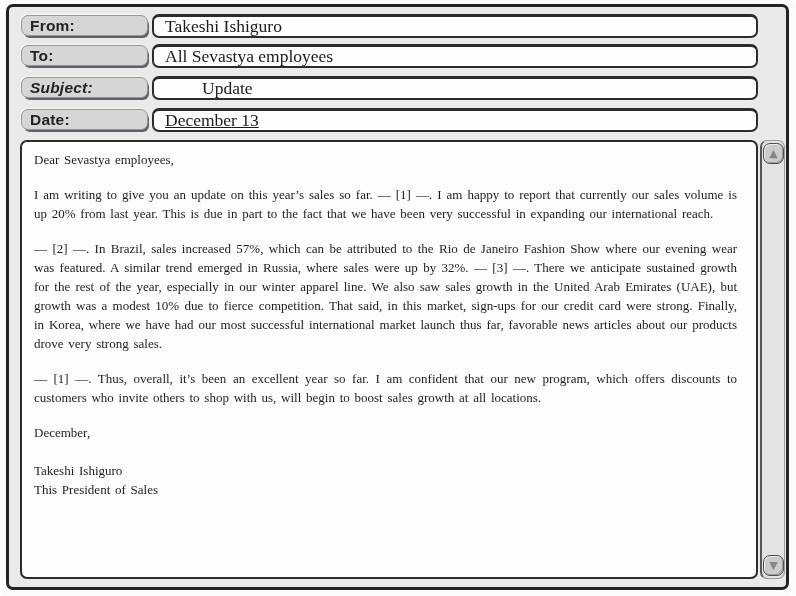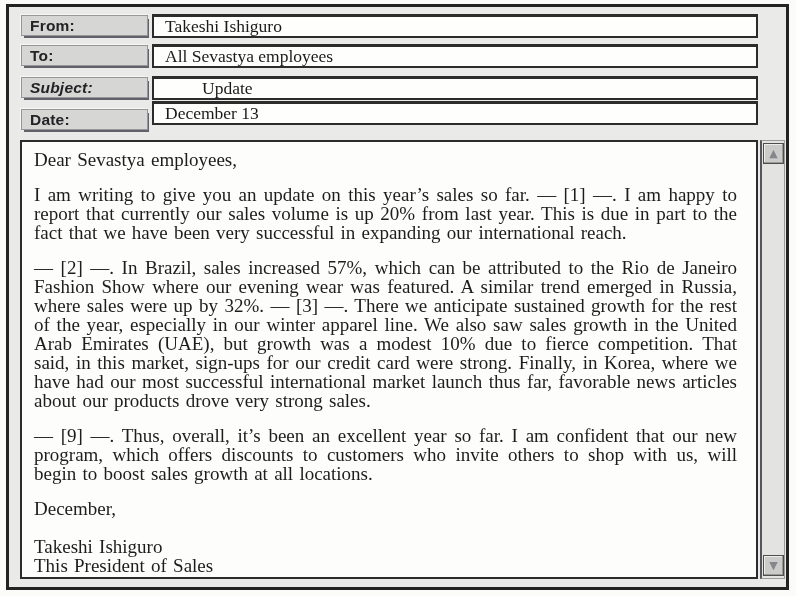--- a/index.html
+++ b/index.html
@@ -1,15 +1,15 @@
 <!DOCTYPE html>
 <html><head>
 <meta charset="utf-8">
 <style>
-  * { margin: 0; padding: 0; box-sizing: border-box; }
+  * { margin: 0; padding: 0; box-sizing: border-box; border-radius: 7px; }
   html, body { background: #ffffff; }
   .page {
     position: relative;
     width: 796px;
     height: 596px;
     background: #fbfbfa;
     font-family: "Liberation Serif", serif;
     overflow: hidden;
   }
   .frame {
@@ -46,30 +46,30 @@
     border-top-width: 3px;
     font-family: "Liberation Serif", serif;
     font-size: 17.5px;
     line-height: 19px;
     color: #1a1a1a;
     padding-left: 11px;
   }
   .row-0 .field-label { top: 8px; }   .row-0 .field-input { top: 7px; }
   .row-1 .field-label { top: 38px; }  .row-1 .field-input { top: 37px; }
   .row-2 .field-label { top: 70px; font-style: italic; }  .row-2 .field-input { top: 69px; padding-left: 48px; }
-  .row-3 .field-label { top: 102px; } .row-3 .field-input { top: 94px; }
+  .row-3 .field-label { top: 102px; } .row-3 .field-input { top: 101px; text-decoration: underline; }
   
   .message-box {
     position: absolute;
     left: 11px; top: 133px;
     width: 738px; height: 439px;
     background: #fdfdfb;
     border: 2px solid #2c2c2c;
     padding: 8px 19px 0 12px;
-    font-size: 19px;
+    font-size: 13px;
     line-height: 19px;
     color: #1d1d1d;
     word-spacing: 1.5px;
     overflow: hidden;
   }
   .message-box p { margin: 0 0 16px 0; text-align: justify; }
   .message-box p.no-justify { text-align: left; }
   .message-box .sig-line { margin: 0; text-align: left; }
   .message-box .closing { margin-bottom: 19px; }
   
@@ -121,21 +121,21 @@
 
     <div class="row-3">
       <div class="field-label">Date:</div>
       <div class="field-input">December 13</div>
     </div>
 
     <div class="message-box">
       <p class="no-justify">Dear Sevastya employees,</p>
       <p>I am writing to give you an update on this year’s sales so far. — [1] —. I am happy to report that currently our sales volume is up 20% from last year. This is due in part to the fact that we have been very successful in expanding our international reach.</p>
       <p>— [2] —. In Brazil, sales increased 57%, which can be attributed to the Rio de Janeiro Fashion Show where our evening wear was featured. A similar trend emerged in Russia, where sales were up by 32%. — [3] —. There we anticipate sustained growth for the rest of the year, especially in our winter apparel line. We also saw sales growth in the United Arab Emirates (UAE), but growth was a modest 10% due to fierce competition. That said, in this market, sign-ups for our credit card were strong. Finally, in Korea, where we have had our most successful international market launch thus far, favorable news articles about our products drove very strong sales.</p>
-      <p>— [9] —. Thus, overall, it’s been an excellent year so far. I am confident that our new program, which offers discounts to customers who invite others to shop with us, will begin to boost sales growth at all locations.</p>
+      <p>— [1] —. Thus, overall, it’s been an excellent year so far. I am confident that our new program, which offers discounts to customers who invite others to shop with us, will begin to boost sales growth at all locations.</p>
       <p class="no-justify closing">December,</p>
       <p class="sig-line">Takeshi Ishiguro</p>
       <p class="sig-line">This President of Sales</p>
     </div>
 
     <div class="scrollbar">
       <div class="scroll-btn up">
         <span>▲</span>
       </div>
       <div class="scroll-btn down">

